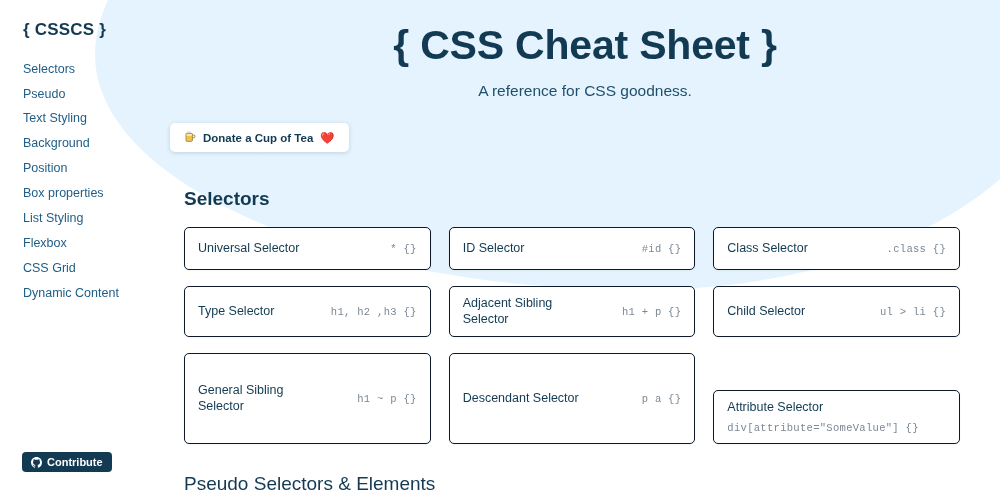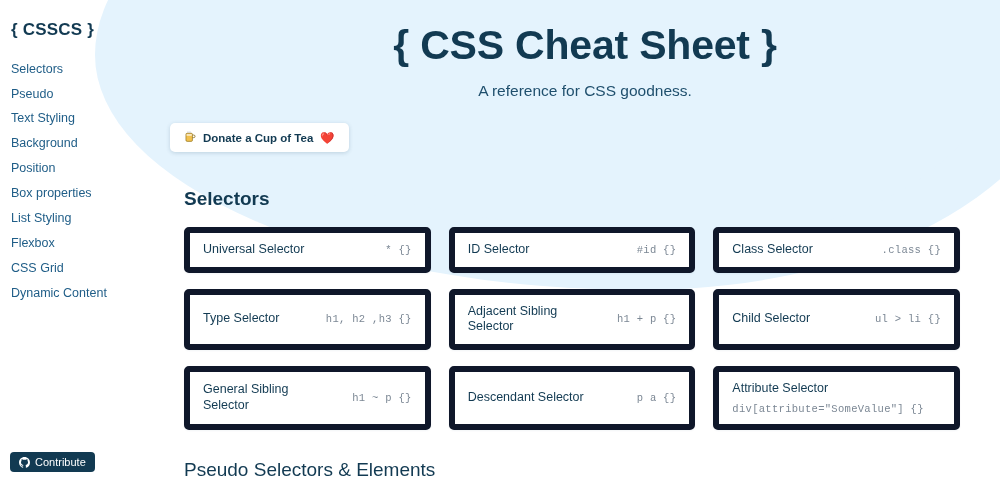--- a/index.html
+++ b/index.html
@@ -35,21 +35,21 @@
     height: 230px;
     background: #e4f3fd;
     border-bottom-left-radius: 60% 100%;
     border-bottom-right-radius: 30% 100%;
     z-index: 0;
   }
 
   
   .sidebar {
     position: absolute;
-    top: 0; left: 0;
+    top: 0; left: 12px;
     width: 170px; height: 500px;
     z-index: 3;
   }
   .brand {
     position: absolute;
     top: 20px; left: 11px;
     font-size: 17px;
     font-weight: bold;
     color: #123a52;
     letter-spacing: 0.2px;
@@ -76,20 +76,21 @@
     display: inline-flex;
     align-items: center;
     gap: 5px;
     background: #123a52;
     color: #ffffff;
     font-size: 11px;
     padding: 4px 9px;
     border-radius: 4px;
     cursor: pointer;
     z-index: 5;
+    font-weight: bold;
   }
   .contribute svg { display: block; }
 
   
   .main {
     position: absolute;
     top: 0; left: 170px;
     width: 830px; height: 368px;
     z-index: 2;
   }
@@ -135,35 +136,36 @@
   }
 
   .grid {
     display: grid;
     grid-template-columns: repeat(3, 1fr);
     gap: 16px 18px;
     margin: 17px 40px 0 14px;
   }
   .card {
     background: #ffffff;
-    border: 6px solid #0f172a;
+    border: 1px solid #0f172a;
     border-radius: 5px;
     box-shadow: 0 1px 2px rgba(20,60,90,0.05);
     min-height: 43px;
     padding: 9px 13px;
     display: flex;
     align-items: center;
     justify-content: space-between;
     gap: 8px;
   }
   .card.stacked {
     flex-direction: column;
     align-items: flex-start;
     justify-content: center;
     gap: 6px;
+    margin-top: 37px;
   }
   .card-label {
     font-size: 12.5px;
     color: #123a52;
     line-height: 1.25;
     max-width: 118px;
   }
   .card.stacked .card-label { max-width: 100%; }
   .card-code {
     font-family: "Liberation Mono", monospace;

